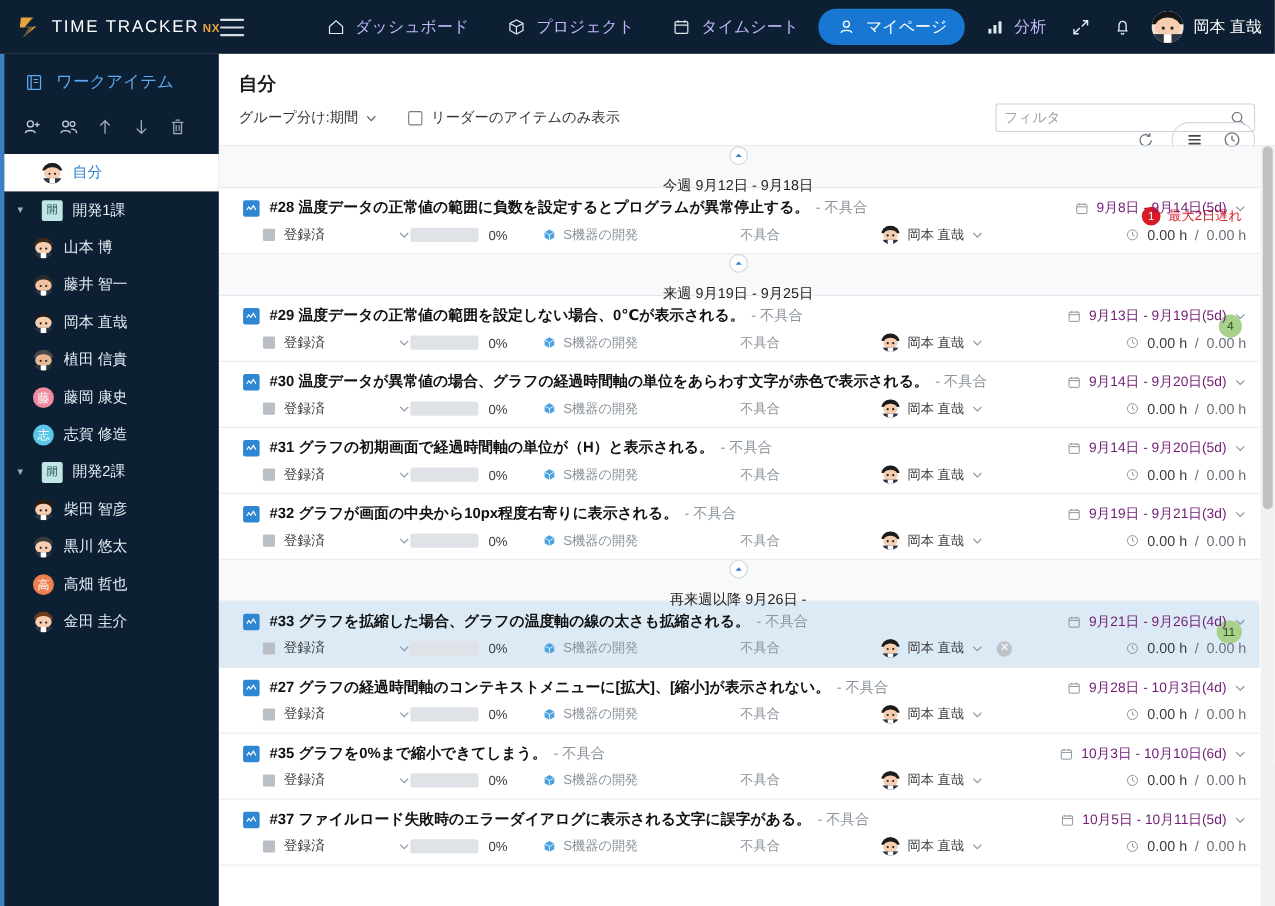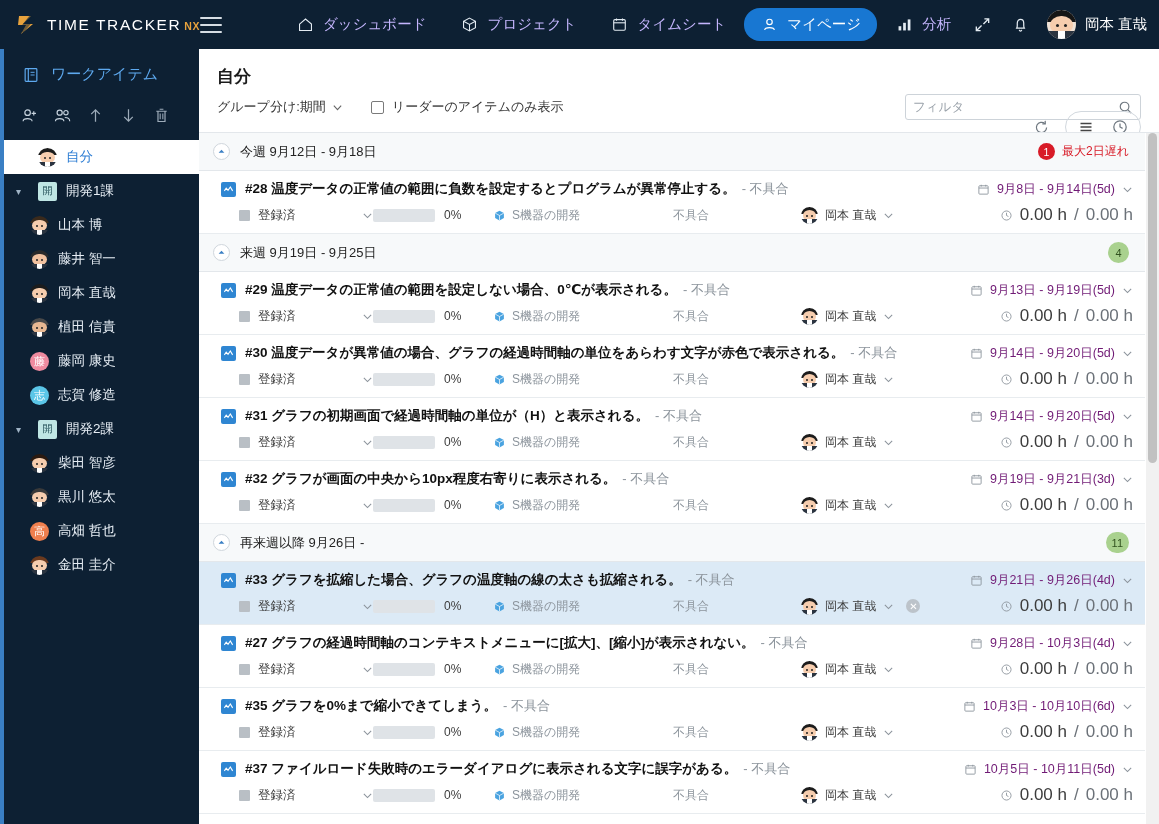--- a/index.html
+++ b/index.html
@@ -100,21 +100,21 @@
   .pill-btn { width: 28px; height: 28px; display: flex; align-items: center; justify-content: center; cursor: pointer; border-radius: 50%; }
 
   
   .list { flex: 1; overflow: hidden; border-top: 1px solid #e3e7eb; position: relative; }
   .list-inner { padding-right: 14px; }
 
   .grouphdr {
     display: flex; align-items: center; gap: 10px;
     height: 38px; padding: 0 16px 0 14px;
     background: #f7f9fa; border-bottom: 1px solid #e3e7eb;
-    font-size: 13px; color: #222;
+    font-size: 13px; color: #222; flex-direction: column;
   }
   .grouphdr .caret {
     width: 17px; height: 17px; border-radius: 50%; border: 1px solid #cfd6dc; background:#fff;
     display: flex; align-items: center; justify-content: center; cursor: pointer; flex:none;
   }
   .grouphdr .label { font-weight: 400; }
   .grp-right { margin-left: auto; display: flex; align-items: center; gap: 8px; }
   .count-badge {
     min-width: 21px; height: 21px; padding: 0 6px; border-radius: 11px; background: #a9d18e; color: #31511f;
     font-size: 11px; display: flex; align-items: center; justify-content: center;
@@ -142,21 +142,21 @@
   .status-sq { width: 11px; height: 11px; background: #b9bfc5; border-radius: 1px; flex: none;}
   .status-txt { color: #3c3c3c; font-size: 12.5px; }
   .status-chev { margin-left: auto; color: #8c949c; font-size: 10px; }
   .prog-cell { display: flex; align-items: center; gap: 9px; width: 120px; flex: none;}
   .prog-bar { width: 62px; height: 13px; background: #dfe3e7; border-radius: 2px; }
   .prog-val { font-size: 12px; color: #3c3c3c; }
   .proj-cell { display: flex; align-items: center; gap: 6px; width: 180px; flex: none; color: #8c949c; font-size: 12px;}
   .kind-cell { width: 128px; flex: none; color: #8c949c; font-size: 12px; }
   .assignee-cell { display: flex; align-items: center; gap: 7px; width: 140px; flex: none; }
   .assignee-name { font-size: 12px; color: #3c3c3c; white-space: nowrap; }
-  .hours-cell { margin-left: auto; display: flex; align-items: center; gap: 7px; color: #6b7178; font-size: 17px; white-space: nowrap;}
+  .hours-cell { margin-left: auto; display: flex; align-items: center; gap: 7px; color: #6b7178; font-size: 13px; white-space: nowrap;}
   .hours-cell .v1 { color: #3c3c3c; }
   .clear-x {
     width: 14px; height: 14px; border-radius: 50%; background: #bcc3ca; color: #fff;
     font-size: 10px; display: flex; align-items: center; justify-content: center; margin-left: 5px; cursor: pointer;
   }
 
   
   .vscroll { position: absolute; right: 0; top: 0; bottom: 0; width: 13px; background: #f1f1f1; }
   .vscroll .thumb { position: absolute; top: 0; left: 2px; width: 9px; height: 330px; background: #c1c1c1; border-radius: 5px; }
 

